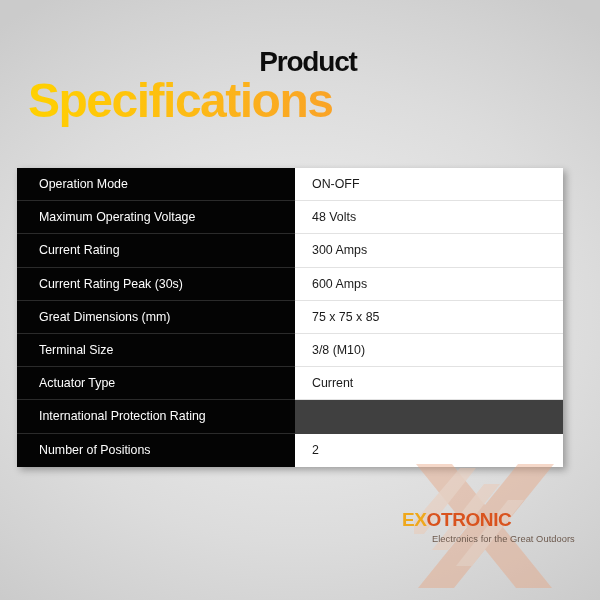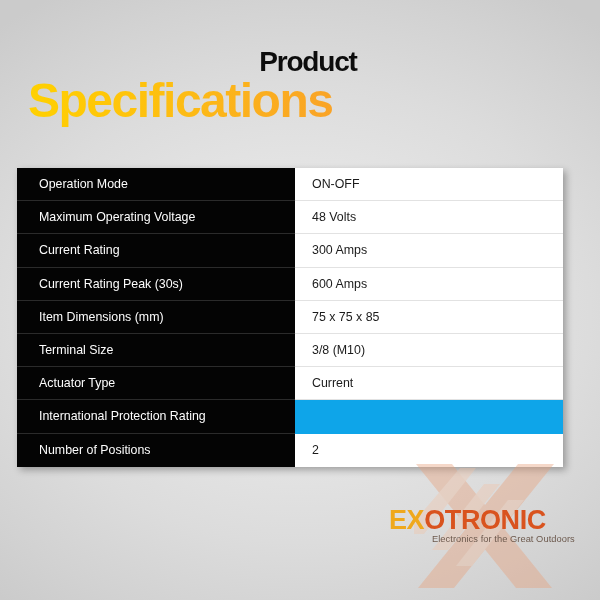--- a/index.html
+++ b/index.html
@@ -50,21 +50,21 @@
     -webkit-text-fill-color:transparent;
   }
 
   
   .spec-table {
     position:absolute;
     left:17px;
     top:168px;
     width:546px;
     box-shadow: 3px 3px 7px rgba(0,0,0,0.30);
-    background:#0ea5e9;
+    background:#404040;
     overflow:hidden;
   }
   .spec-row {
     display:flex;
     height:33.2px;
     align-items:stretch;
   }
   .spec-label {
     width:278px;
     flex:0 0 278px;
@@ -101,23 +101,23 @@
     position:absolute;
     left:34px;
     top:2px;
     width:140px;
     height:124px;
     opacity:0.40;
     pointer-events:none;
   }
   .logo-wordmark {
     position:absolute;
-    left:9px;
+    left:22px;
     top:44px;
-    font-size:27px;
+    font-size:19px;
     font-weight:bold;
     letter-spacing:-0.4px;
     line-height:28px;
     white-space:nowrap;
   }
   .wm-ex { color:#EFA81C; }
   .wm-rest { color:#D9531E; }
   .logo-tagline {
     position:absolute;
     left:52px;
@@ -147,21 +147,21 @@
     </div>
     <div class="spec-row">
       <div class="spec-label">Current Rating</div>
       <div class="spec-value">300 Amps</div>
     </div>
     <div class="spec-row">
       <div class="spec-label">Current Rating Peak (30s)</div>
       <div class="spec-value">600 Amps</div>
     </div>
     <div class="spec-row">
-      <div class="spec-label">Item Dimensions (mm)</div>
+      <div class="spec-label">Great Dimensions (mm)</div>
       <div class="spec-value">75 x 75 x 85</div>
     </div>
     <div class="spec-row">
       <div class="spec-label">Terminal Size</div>
       <div class="spec-value">3/8 (M10)</div>
     </div>
     <div class="spec-row">
       <div class="spec-label">Actuator Type</div>
       <div class="spec-value">Current</div>
     </div>

